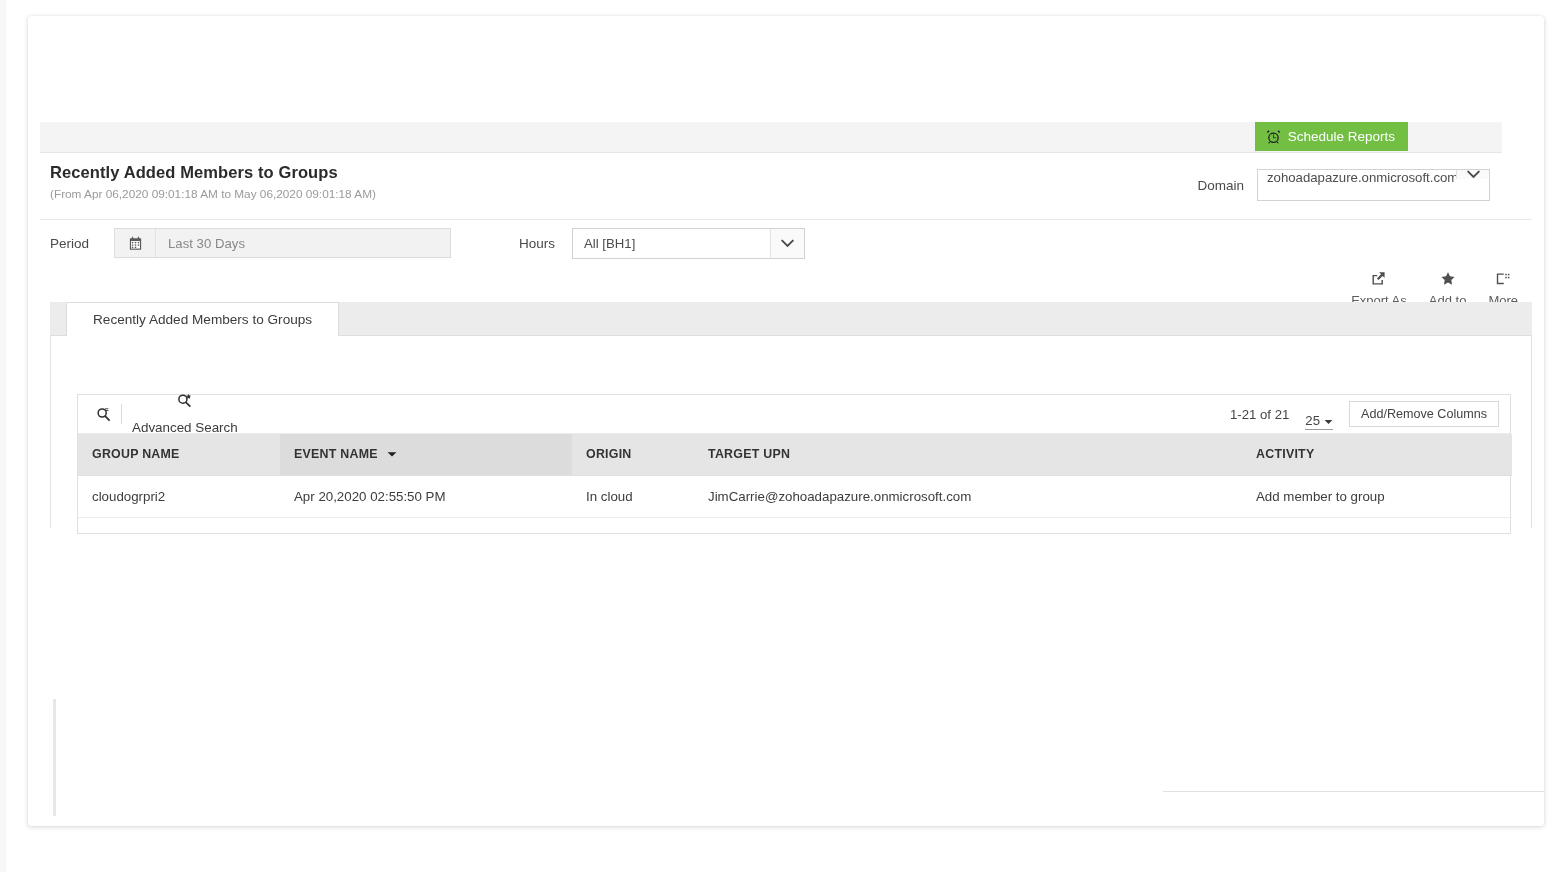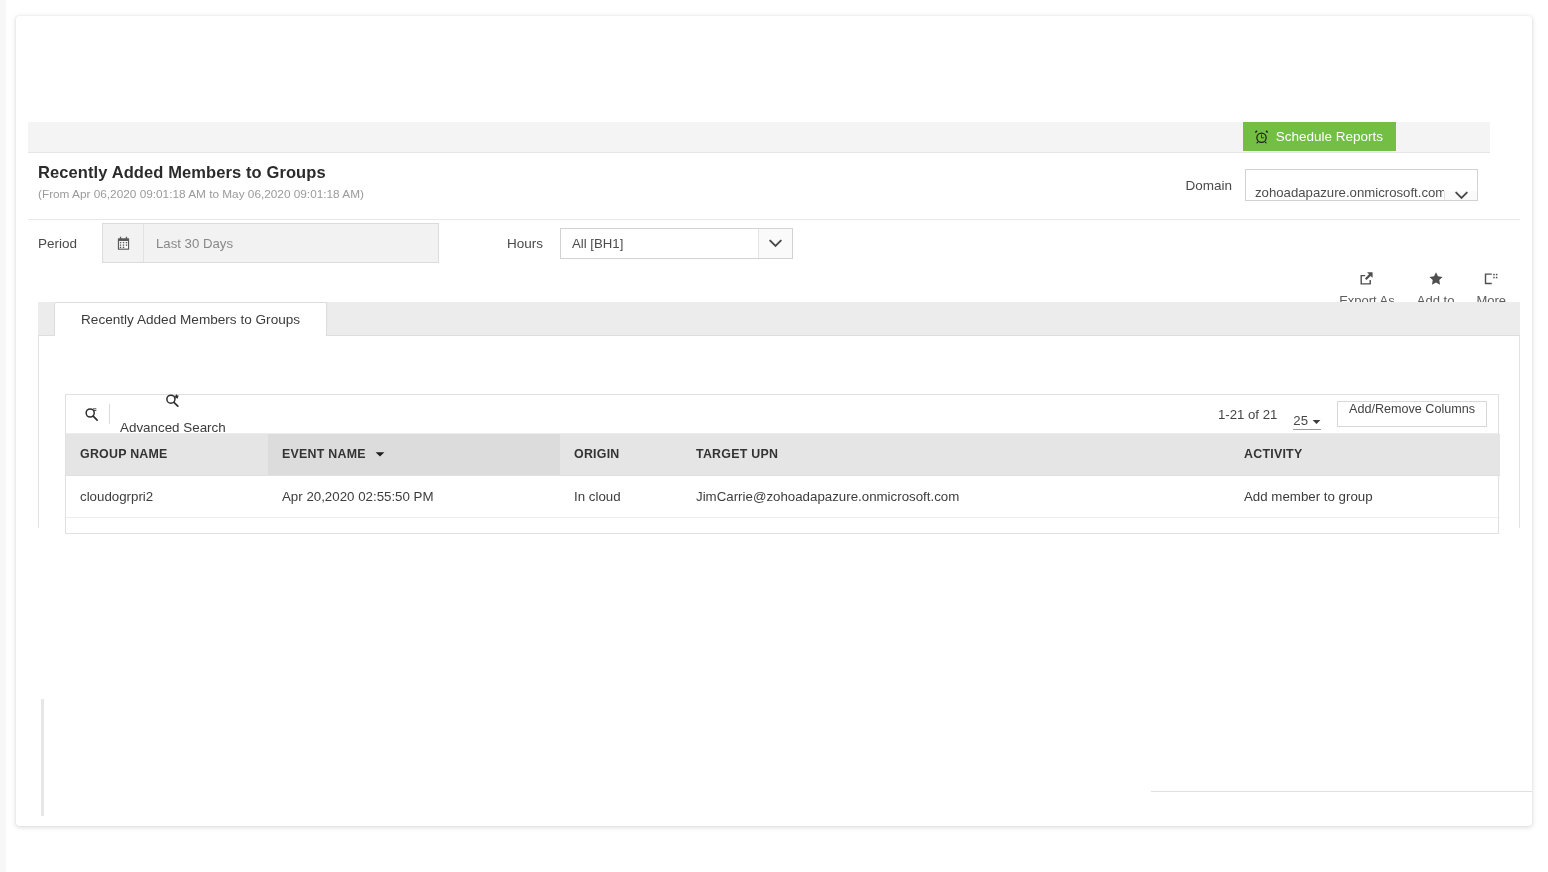--- a/index.html
+++ b/index.html
@@ -10,21 +10,21 @@
     width: 1548px;
     height: 872px;
     background: #ffffff;
     font-family: "Liberation Sans", sans-serif;
     overflow: hidden;
   }
 
   
   .page-card {
     position: absolute;
-    left: 16px;
+    left: 28px;
     top: 16px;
     width: 1516px;
     height: 810px;
     background: #ffffff;
     border-radius: 3px;
     box-shadow: 0 1px 5px rgba(0,0,0,0.16), 0 0 1px rgba(0,0,0,0.12);
     overflow: hidden;
   }
 
   
@@ -79,21 +79,21 @@
     position: absolute;
     right: 54px;
     top: 153px;
     display: flex;
     align-items: center;
     gap: 13px;
   }
   .domain-label { font-size: 13.5px; color: #4a4a4a; }
   .domain-select {
     display: flex;
-    align-items: flex-end;
+    align-items: flex-start;
     border: 1px solid #d2d2d2;
     background: #ffffff;
     height: 32px;
     width: 233px;
     cursor: pointer;
   }
   .domain-value {
     flex: 1;
     font-size: 13.2px;
     color: #4d4d4d;
@@ -130,21 +130,21 @@
     align-items: center;
     height: 32px;
   }
   .filter-label {
     font-size: 13.5px;
     color: #4a4a4a;
   }
   .period-field {
     display: flex;
     align-items: stretch;
-    height: 40px;
+    height: 30px;
     width: 337px;
     border: 1px solid #dcdcdc;
     background: #ffffff;
     margin-left: 25px;
     cursor: pointer;
   }
   .period-icon {
     width: 41px;
     background: #f2f2f2;
     border-right: 1px solid #e2e2e2;
@@ -306,21 +306,21 @@
     margin-top: 14px;
   }
   .cols-btn {
     border: 1px solid #d8d8d8;
     background: #ffffff;
     font-size: 12.6px;
     color: #434343;
     height: 26px;
     padding: 0 11px;
     display: flex;
-    align-items: flex-start;
+    align-items: center;
     cursor: pointer;
   }
 
   table.data-grid {
     width: 100%;
     border-collapse: collapse;
     table-layout: fixed;
   }
   table.data-grid th {
     background: #e5e5e5;

